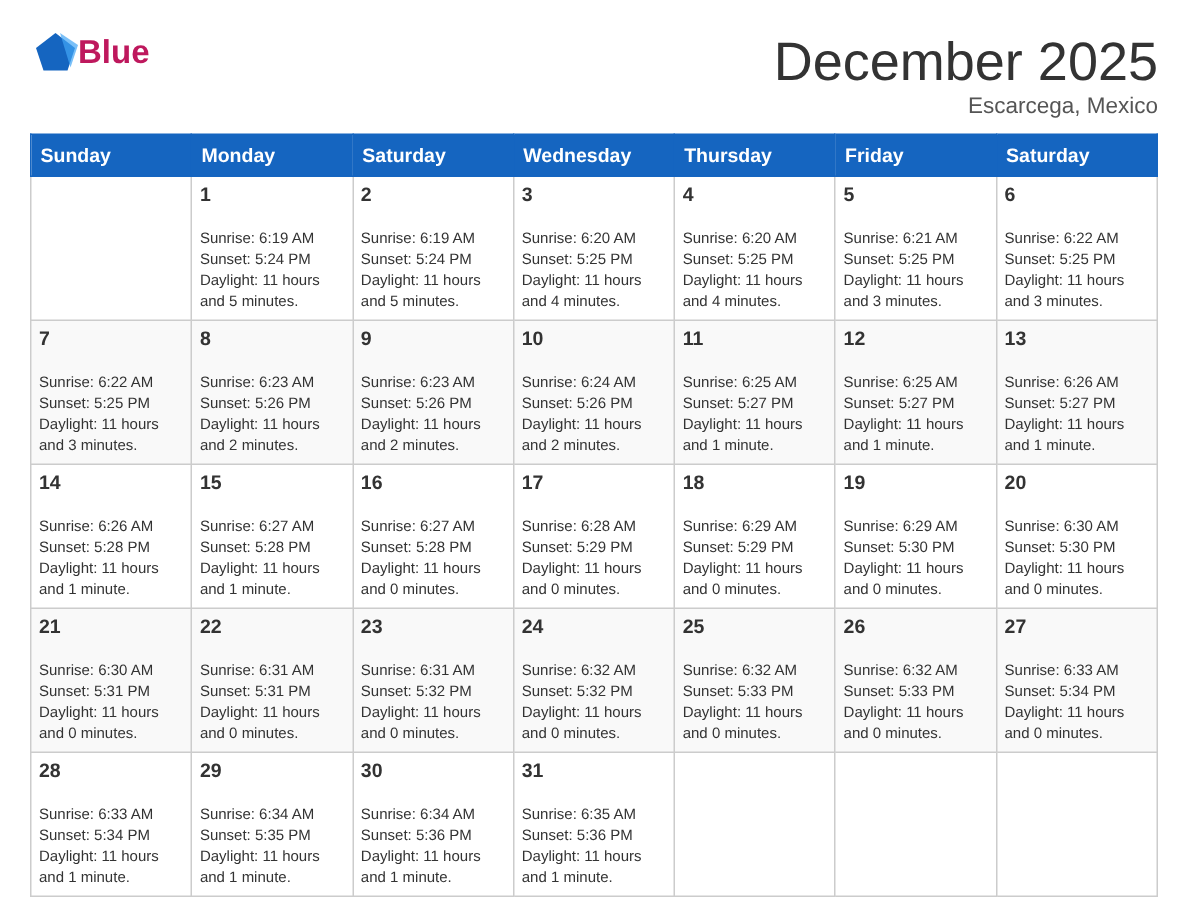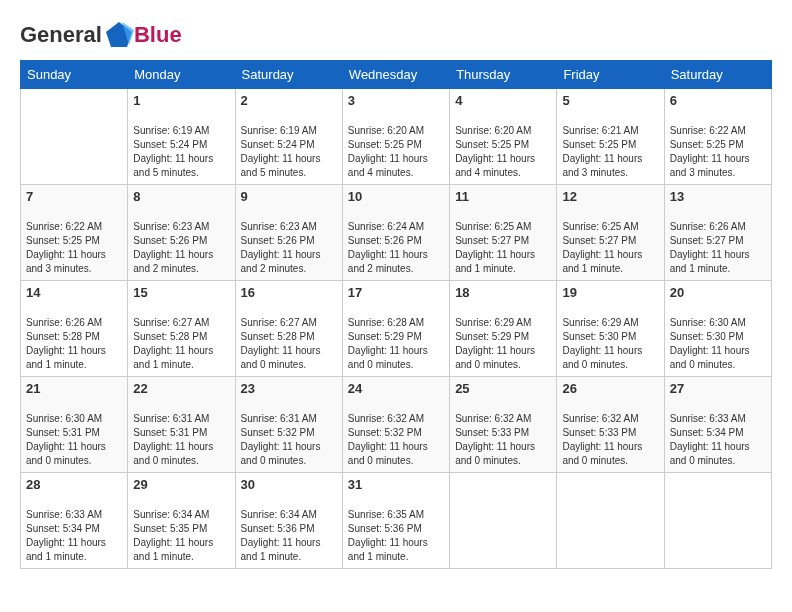--- a/index.html
+++ b/index.html
@@ -45,21 +45,21 @@
       width: 100%;
       border-collapse: collapse;
       border: 1px solid #ccc;
     }
     .calendar th {
       background-color: #1565c0;
       color: #fff;
       text-align: left;
       padding: 6px 6px;
       font-size: 13px;
-      font-weight: normal;
+      font-weight: bold;
       border: 1px solid #1565c0;
     }
     .calendar td {
       border: 1px solid #ccc;
       vertical-align: top;
       padding: 4px 5px;
       width: calc(100% / 7);
       height: 80px;
     }
     .day-num {
@@ -76,29 +76,30 @@
     }
     .empty { background: #fff; }
     .row-bg-even td { background: #f9f9f9; }
     .row-bg-odd td { background: #fff; }
   </style>
 </head>
 <body>
 
 <div class="header">
   <div class="logo">
-    <span class="logo-general">General</span>
     <svg class="logo-icon" viewBox="0 0 30 30">
       <polygon points="15,2 28,12 23,27 7,27 2,12" fill="#1565c0"></polygon>
       <polygon points="18,2 30,10 25,25" fill="#42a5f5" opacity="0.7"></polygon>
     </svg>
     <br>
     <span class="logo-blue">Blue</span>
   </div>
   <div class="title-area">
+    <div class="month-title">December 2025</div>
+    <div class="location">Escarcega, Mexico</div>
   </div>
 </div>
 
 <table class="calendar">
   <thead>
     <tr>
     <th>Sunday</th>
         <th>Monday</th>
         <th>Saturday</th>
         <th>Wednesday</th>

